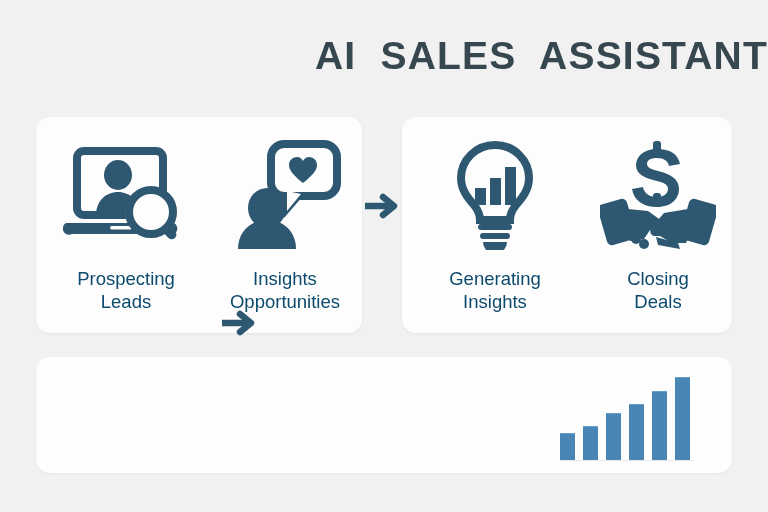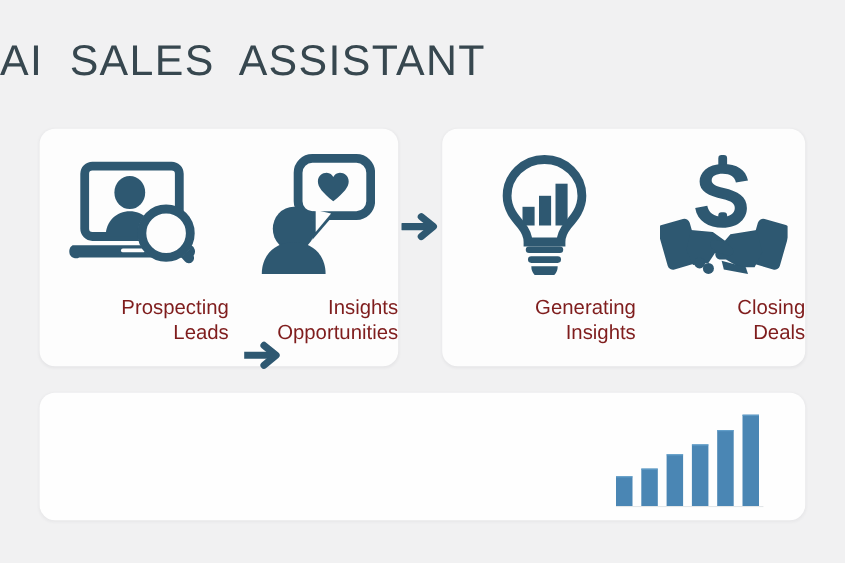--- a/index.html
+++ b/index.html
@@ -21,23 +21,23 @@
     width: 768px;
     height: 512px;
   }
 
   
   #page-title {
     position: absolute;
     left: 0;
     top: 36px;
     width: 768px;
-    text-align: left;
+    text-align: right;
     font-size: 39px;
-    font-weight: normal;
+    font-weight: bold;
     letter-spacing: 1.2px;
     color: #37474f;
     white-space: pre;
     line-height: 1;
   }
 
   
   .stage-card {
     position: absolute;
     top: 117px;
@@ -70,23 +70,23 @@
     display: flex;
     align-items: center;
     justify-content: center;
   }
 
   .stage-label {
     position: absolute;
     left: 0;
     top: 150px;
     width: 100%;
-    text-align: right;
+    text-align: center;
     font-size: 18.5px;
-    color: #7f1d1d;
+    color: #0c4a6e;
     line-height: 1.26;
     white-space: pre-line;
   }
 
   
   .flow-arrow {
     position: absolute;
     width: 34px;
     height: 28px;
     top: 192px;

